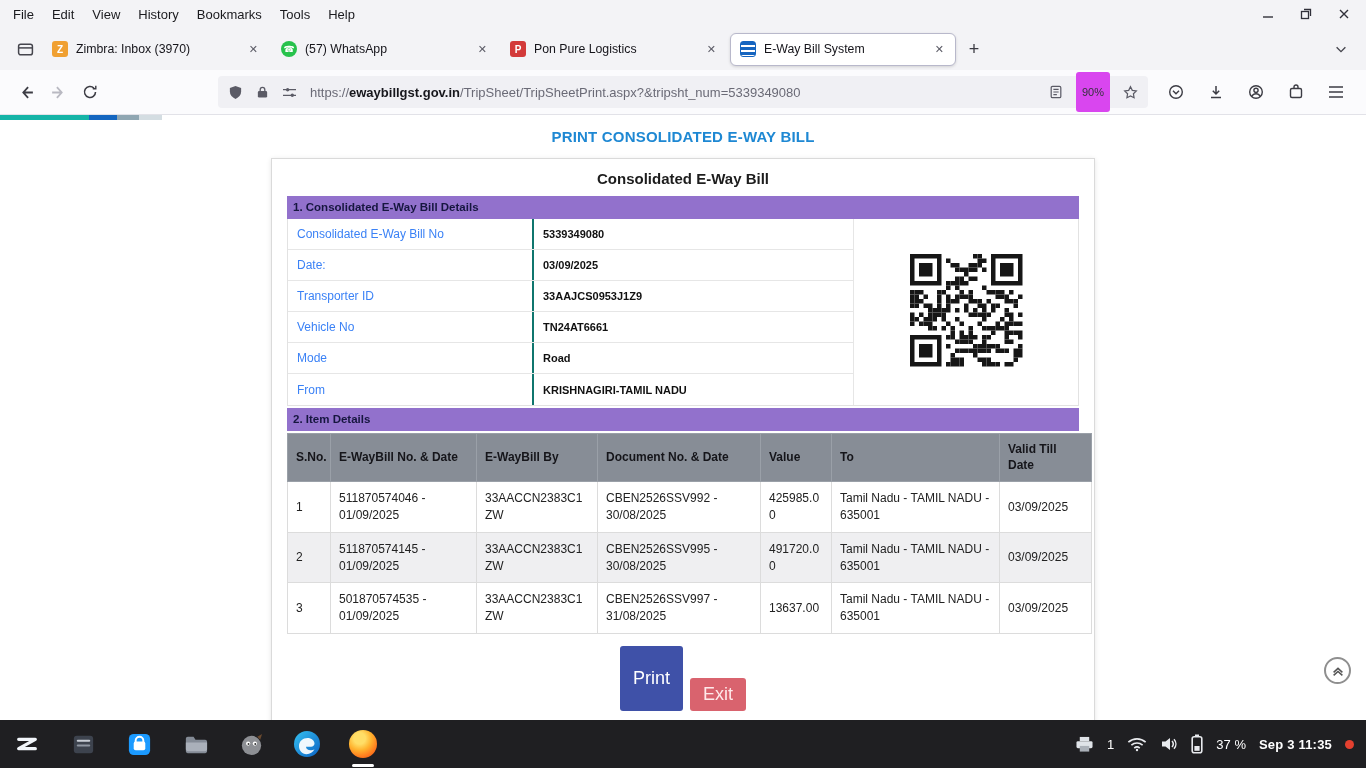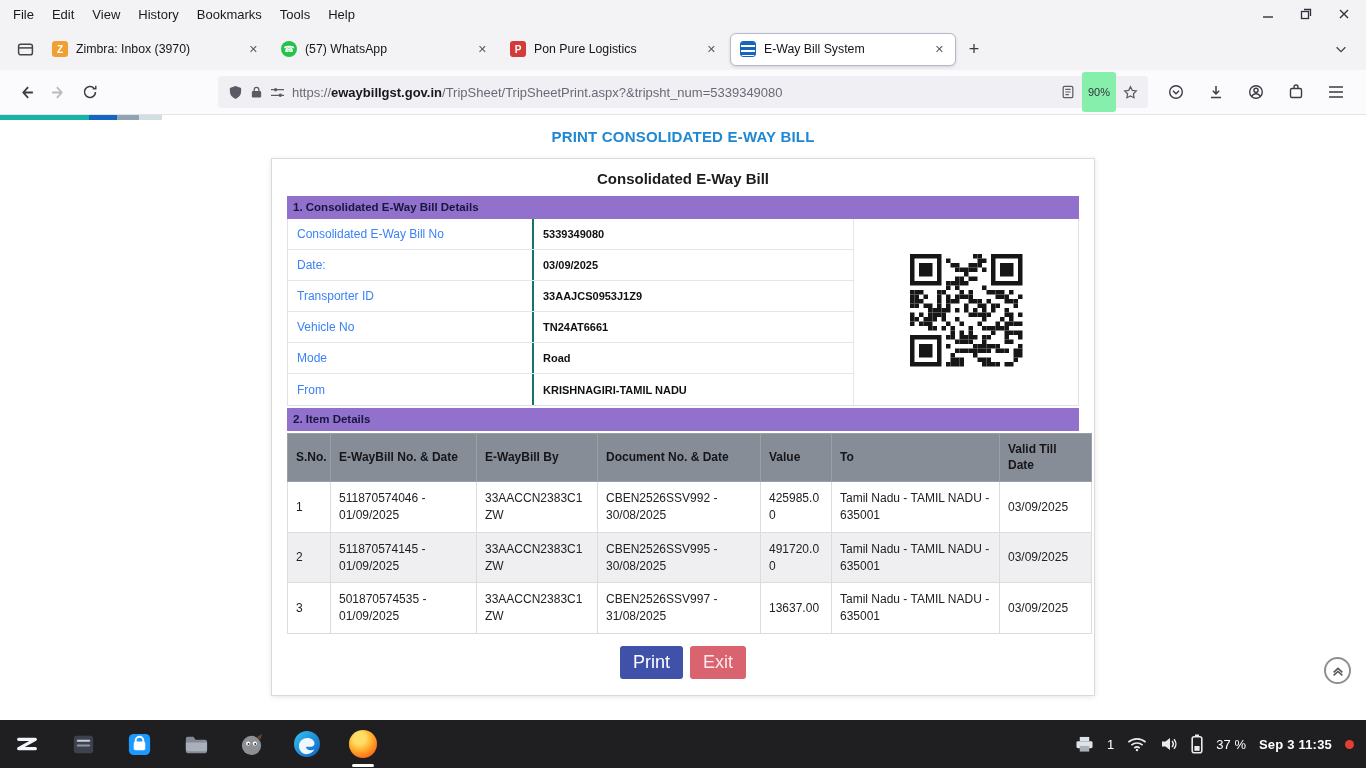--- a/index.html
+++ b/index.html
@@ -25,25 +25,25 @@
   .fav-ponpure{background:#d33a3a;}
   .fav-eway{background:repeating-linear-gradient(180deg,#1565c0 0 3px,#fff 3px 5px);border:1px solid #1565c0;}
   .tab-close{color:#5b5b66;font-size:11px;padding:2px 5px;border-radius:3px;flex:none;}
   .newtab{font-size:18px;color:#3a3a42;}
   .tabbar-end{margin-left:auto;}
 
   .navbar{height:45px;background:#fbfbfd;border-bottom:1px solid #e2e2e8;display:flex;align-items:center;padding:0 10px;flex:none;}
   .nav-btn{width:32px;height:32px;display:flex;align-items:center;justify-content:center;border-radius:4px;color:#3c3c44;flex:none;}
   .nav-btn.disabled{color:#b9b9c2;}
   .nav-spacer{width:104px;flex:none;}
-  .urlbar{flex:1;height:32px;background:#f0f0f4;border-radius:4px;display:flex;align-items:center;padding:0 10px;gap:7px;margin:0 8px;font-size:13px;min-width:0;}
+  .urlbar{flex:1;height:32px;background:#f0f0f4;border-radius:4px;display:flex;align-items:center;padding:0 10px;gap:13px;margin:0 8px;font-size:13px;min-width:0;}
   .urlbar .uicon{color:#5b5b66;display:flex;align-items:center;flex:none;}
   .url-text{flex:1;color:#6a6a76;white-space:nowrap;overflow:hidden;min-width:0;}
   .url-text b{color:#17171c;font-weight:600;}
-  .zoom-chip{background:#86efac;border-radius:3px;padding:14px 6px;font-size:11px;color:#33333b;flex:none;}
+  .zoom-chip{background:#d946ef;border-radius:3px;padding:14px 6px;font-size:11px;color:#33333b;flex:none;}
   .nav-right{display:flex;align-items:center;gap:8px;padding:0 4px;color:#3c3c44;}
 
   
   .viewport{flex:1;position:relative;background:#fff;overflow:hidden;}
   .progress-strip{position:absolute;top:0;left:0;width:162px;height:5px;
     background:linear-gradient(90deg,#15b4a7 0 55%,#1466c0 55% 72%,#8fa6b2 72% 86%,#d4dde2 86% 100%);}
   .page-heading{margin-top:13px;text-align:center;font-size:15px;font-weight:bold;letter-spacing:.2px;color:var(--accent,#1e88d3);}
   .card{width:824px;margin:13px auto 0;background:#fff;border:1px solid #dadada;box-shadow:0 1px 5px rgba(0,0,0,.10);padding:8px 15px 0;}
   .card-title{text-align:center;font-size:15px;font-weight:bold;color:#1d1d1d;padding:3px 0 9px;}
   .section-bar{height:23px;line-height:23px;background:var(--purple,#9271cc);color:#16163f;font-size:11.5px;font-weight:bold;padding-left:6px;}
@@ -54,21 +54,21 @@
   .d-label{width:246px;flex:none;padding:0 9px;display:flex;align-items:center;font-size:12px;color:#3b82f6;border-right:2px solid #0f766e;}
   .d-value{flex:1;padding:0 9px;display:flex;align-items:center;font-size:11px;font-weight:bold;color:#101010;border-right:1px solid #e6e6e6;}
   .details-qr{flex:1;display:flex;align-items:center;justify-content:center;}
   table.items{width:100%;border-collapse:collapse;table-layout:fixed;font-size:12px;margin:2px 0 6px;}
   .items th{background:var(--thgray,#878d96);color:#15151a;font-weight:bold;text-align:left;padding:8px;border:1px solid #9aa0a8;line-height:1.3;}
   .items td{border:1px solid #dcdcdc;padding:8px;color:#222;vertical-align:middle;line-height:1.4;background:#fff;word-wrap:break-word;}
   .items tr:nth-child(even) td{background:#efeff1;}
   .btn-row{display:flex;justify-content:center;gap:7px;padding:6px 0 16px;}
   .btn{border:none;border-radius:3px;color:#fff;font-size:18px;padding:6px 13px;font-family:inherit;cursor:pointer;}
   .btn.print{background:var(--printbtn,#3f51a8);}
-  .btn.exit{background:var(--exitbtn,#d9636e);color:#ffe9ea;}
+  .btn.exit{background:var(--exitbtn,#d9636e);color:#ffe9ea;margin-top:32px;}
 
   .page-footer{position:absolute;left:0;right:0;bottom:0;height:31px;background:var(--footerbg,#2e2a5c);color:#fff;display:flex;align-items:center;justify-content:space-between;padding:0 10px;overflow:hidden;}
   .page-footer::before{content:"";position:absolute;left:-12px;top:0;bottom:0;width:330px;
     background:repeating-linear-gradient(112deg,rgba(255,255,255,.12) 0 30px,rgba(255,255,255,0) 30px 74px);}
   .f-ver{font-size:12px;position:relative;}
   .f-copy{font-size:10.5px;position:relative;}
   .scroll-top{position:absolute;right:15px;bottom:36px;width:27px;height:27px;border-radius:50%;border:2px solid #8f8f8f;background:#fff;display:flex;align-items:center;justify-content:center;color:#555;}
 
   
   .taskbar{height:48px;background:#1f1f22;display:flex;align-items:center;padding:0 12px;flex:none;}

